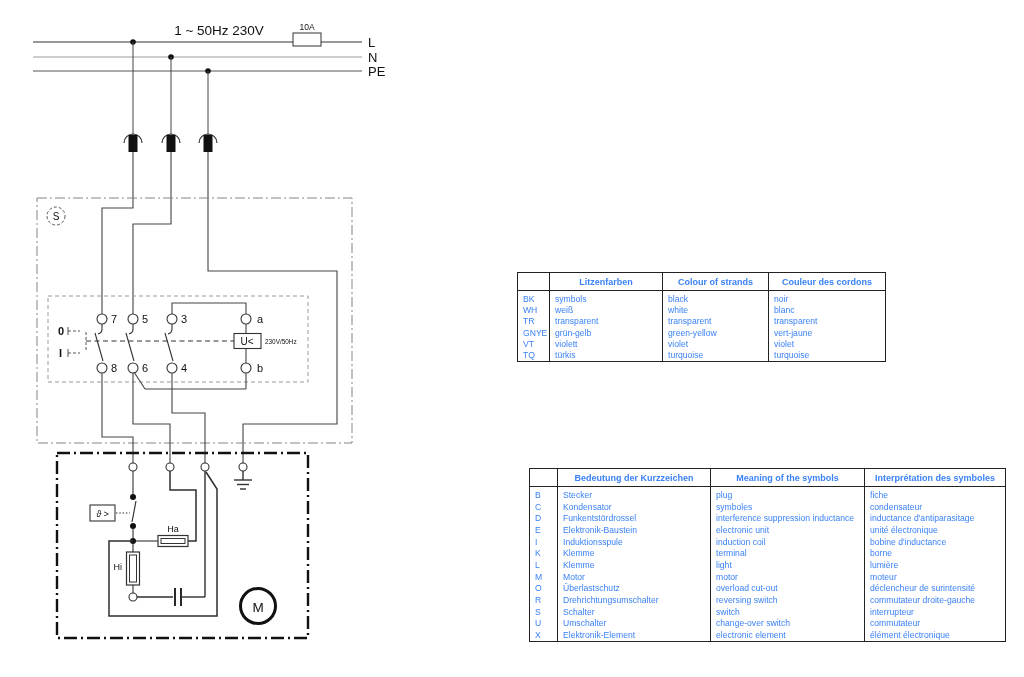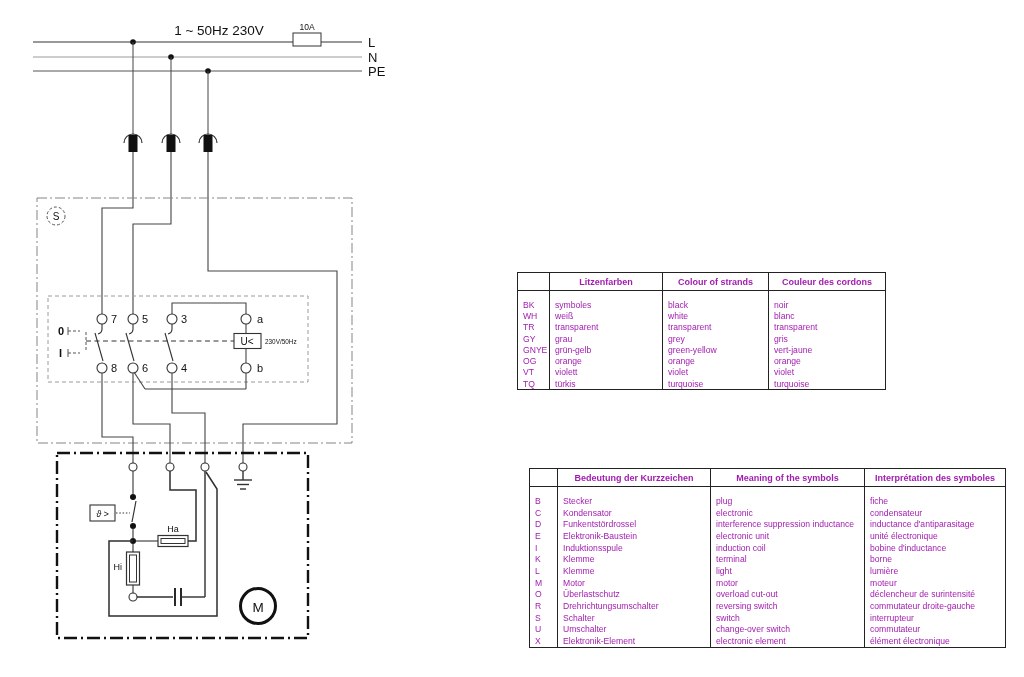--- a/index.html
+++ b/index.html
@@ -1,31 +1,31 @@
 <!DOCTYPE html>
 <html><head>
 <meta charset="utf-8">
 <style>
   html,body{margin:0;padding:0;background:#fff;}
   #page{position:relative;width:1024px;height:677px;background:#ffffff;overflow:hidden;
         font-family:"Liberation Sans",sans-serif;color:#111;text-decoration:underline;}
   svg text{font-family:"Liberation Sans",sans-serif;fill:#111;}
   .tbl{position:absolute;border-collapse:collapse;table-layout:fixed;
-       font-family:"Liberation Sans",sans-serif;color:#a21caf;background:#fff;}
+       font-family:"Liberation Sans",sans-serif;color:#3b82f6;background:#fff;}
   .tbl, .tbl th, .tbl td{border:0;}
   .tbl{border:1.2px solid #222;}
   .tbl th{border-bottom:1.2px solid #222;font-weight:bold;text-align:center;
           font-size:9px;height:17px;vertical-align:middle;padding:0 2px;white-space:nowrap;overflow:hidden;}
   .tbl th + th, .tbl td + td{border-left:1px solid #222;}
   .tbl td{font-size:8.6px;white-space:nowrap;overflow:hidden;vertical-align:middle;padding:0 0 0 5px;}
   #color-table{left:517px;top:272px;width:369px;}
   #color-table td{height:11.3px;}
   #symbol-table{left:517px;top:468px;width:477px;margin-left:12px;}
   #symbol-table td{height:11.7px;}
-  .tbl tbody tr:first-child td{padding-top:8px;}
+  .tbl tbody tr:first-child td{padding-top:2px;}
 </style>
 </head>
 <body>
 
 <div id="page">
 
   
   <svg width="512" height="677" viewBox="0 0 512 677" fill="none" stroke="none">
 
     <g stroke="#333" stroke-width="1">
@@ -218,53 +218,41 @@
       <tr>
         <th></th>
         <th>Litzenfarben</th>
         <th>Colour of strands</th>
         <th>Couleur des cordons</th>
       </tr>
     </thead>
     <tbody>
         <tr>
           <td>BK</td>
-          <td>symboles</td>
+          <td>symbols</td>
           <td>black</td>
           <td>noir</td>
         </tr>
         <tr>
           <td>WH</td>
           <td>weiß</td>
           <td>white</td>
           <td>blanc</td>
         </tr>
         <tr>
           <td>TR</td>
           <td>transparent</td>
           <td>transparent</td>
           <td>transparent</td>
         </tr>
         <tr>
-          <td>GY</td>
-          <td>grau</td>
-          <td>grey</td>
-          <td>gris</td>
-        </tr>
-        <tr>
           <td>GNYE</td>
           <td>grün-gelb</td>
           <td>green-yellow</td>
           <td>vert-jaune</td>
-        </tr>
-        <tr>
-          <td>OG</td>
-          <td>orange</td>
-          <td>orange</td>
-          <td>orange</td>
         </tr>
         <tr>
           <td>VT</td>
           <td>violett</td>
           <td>violet</td>
           <td>violet</td>
         </tr>
         <tr>
           <td>TQ</td>
           <td>türkis</td>
@@ -292,21 +280,21 @@
     <tbody>
         <tr>
           <td>B</td>
           <td>Stecker</td>
           <td>plug</td>
           <td>fiche</td>
         </tr>
         <tr>
           <td>C</td>
           <td>Kondensator</td>
-          <td>electronic</td>
+          <td>symboles</td>
           <td>condensateur</td>
         </tr>
         <tr>
           <td>D</td>
           <td>Funkentstördrossel</td>
           <td>interference suppression inductance</td>
           <td>inductance d'antiparasitage</td>
         </tr>
         <tr>
           <td>E</td>

